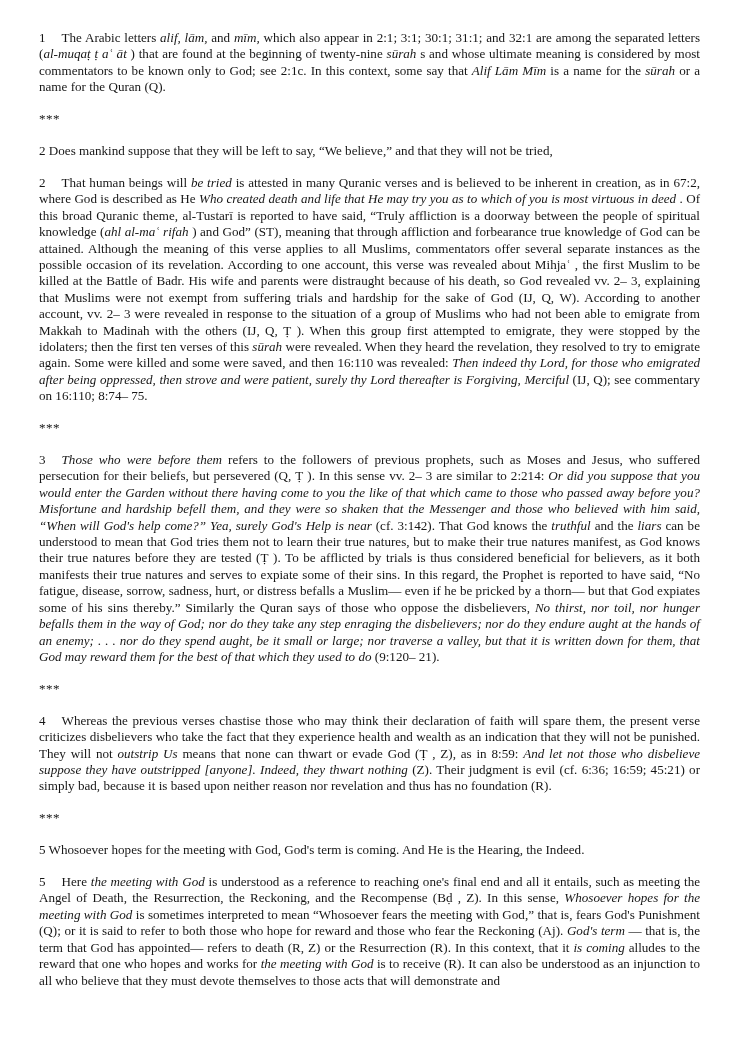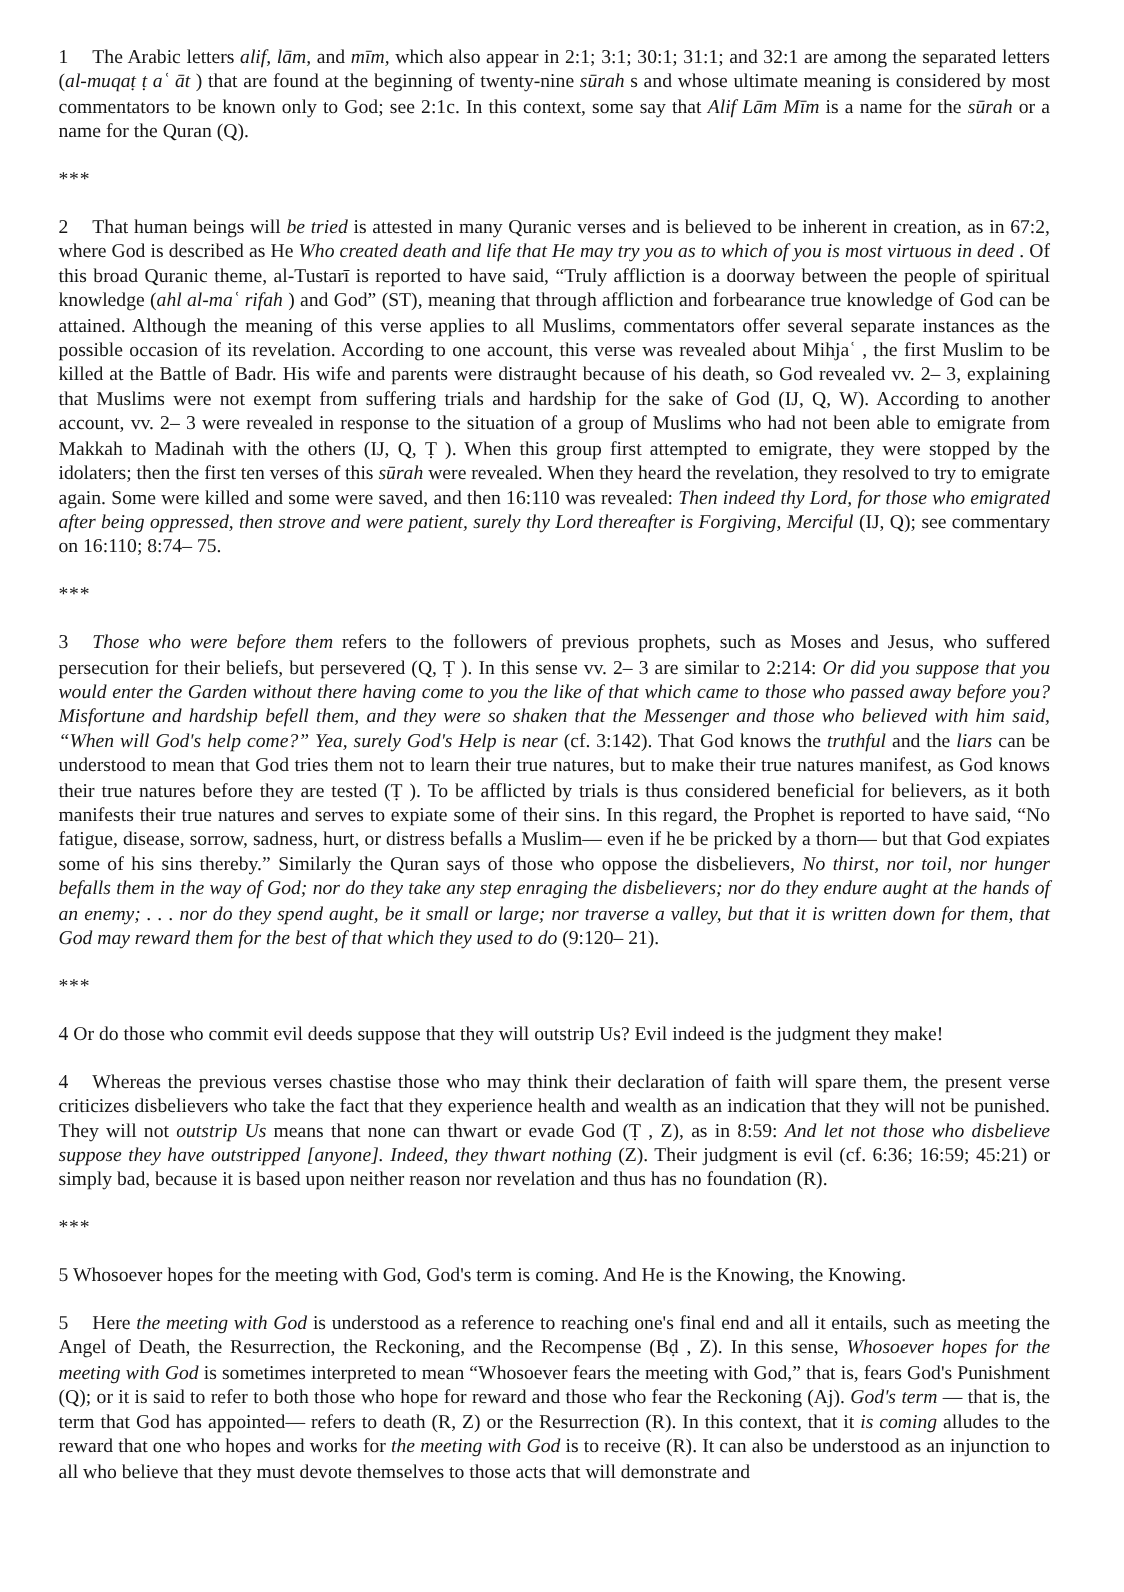--- a/index.html
+++ b/index.html
@@ -54,24 +54,24 @@
     font-style: italic;
   }
 </style>
 </head>
 <body>
 
 <div class="page">
   <div id="content">
       <p class="block commentary"><span class="num">1</span><span class="gap"></span><span class="body">The Arabic letters <i>alif, lām,</i> and <i>mīm,</i> which also appear in 2:1; 3:1; 30:1; 31:1; and 32:1 are among the separated letters (<i>al-muqaṭ ṭ aʿ āt</i> ) that are found at the beginning of twenty-nine <i>sūrah</i> s and whose ultimate meaning is considered by most commentators to be known only to God; see 2:1c. In this context, some say that <i>Alif Lām Mīm</i> is a name for the <i>sūrah</i> or a name for the Quran (Q).</span></p>
       <p class="sep">***</p>
+      <p class="block verse"><span class="num">2</span> <span class="body">Does mankind suppose that they will be left to say, “We believe,” and that they will not be tried,</span></p>
       <p class="block commentary"><span class="num">2</span><span class="gap"></span><span class="body">That human beings will <i>be tried</i> is attested in many Quranic verses and is believed to be inherent in creation, as in 67:2, where God is described as He <i>Who created death and life that He may try you as to which of you is most virtuous in deed</i> . Of this broad Quranic theme, al-Tustarī is reported to have said, “Truly affliction is a doorway between the people of spiritual knowledge (<i>ahl al-maʿ rifah</i> ) and God” (ST), meaning that through affliction and forbearance true knowledge of God can be attained. Although the meaning of this verse applies to all Muslims, commentators offer several separate instances as the possible occasion of its revelation. According to one account, this verse was revealed about Mihjaʿ , the first Muslim to be killed at the Battle of Badr. His wife and parents were distraught because of his death, so God revealed vv. 2– 3, explaining that Muslims were not exempt from suffering trials and hardship for the sake of God (IJ, Q, W). According to another account, vv. 2– 3 were revealed in response to the situation of a group of Muslims who had not been able to emigrate from Makkah to Madinah with the others (IJ, Q, Ṭ ). When this group first attempted to emigrate, they were stopped by the idolaters; then the first ten verses of this <i>sūrah</i> were revealed. When they heard the revelation, they resolved to try to emigrate again. Some were killed and some were saved, and then 16:110 was revealed: <i>Then indeed thy Lord, for those who emigrated after being oppressed, then strove and were patient, surely thy Lord thereafter is Forgiving, Merciful</i> (IJ, Q); see commentary on 16:110; 8:74– 75.</span></p>
       <p class="sep">***</p>
       <p class="block commentary"><span class="num">3</span><span class="gap"></span><span class="body"><i>Those who were before them</i> refers to the followers of previous prophets, such as Moses and Jesus, who suffered persecution for their beliefs, but persevered (Q, Ṭ ). In this sense vv. 2– 3 are similar to 2:214: <i>Or did you suppose that you would enter the Garden without there having come to you the like of that which came to those who passed away before you? Misfortune and hardship befell them, and they were so shaken that the Messenger and those who believed with him said, “When will God's help come?” Yea, surely God's Help is near</i> (cf. 3:142). That God knows the <i>truthful</i> and the <i>liars</i> can be understood to mean that God tries them not to learn their true natures, but to make their true natures manifest, as God knows their true natures before they are tested (Ṭ ). To be afflicted by trials is thus considered beneficial for believers, as it both manifests their true natures and serves to expiate some of their sins. In this regard, the Prophet is reported to have said, “No fatigue, disease, sorrow, sadness, hurt, or distress befalls a Muslim— even if he be pricked by a thorn— but that God expiates some of his sins thereby.” Similarly the Quran says of those who oppose the disbelievers, <i>No thirst, nor toil, nor hunger befalls them in the way of God; nor do they take any step enraging the disbelievers; nor do they endure aught at the hands of an enemy; . . . nor do they spend aught, be it small or large; nor traverse a valley, but that it is written down for them, that God may reward them for the best of that which they used to do</i> (9:120– 21).</span></p>
       <p class="sep">***</p>
-      <p class="block verse"><span class="num">4</span> <span class="body">Or do those who commit evil deeds suppose that they will outstrip Us? Evil indeed is the judgment they make!</span></p>
       <p class="block commentary"><span class="num">4</span><span class="gap"></span><span class="body">Whereas the previous verses chastise those who may think their declaration of faith will spare them, the present verse criticizes disbelievers who take the fact that they experience health and wealth as an indication that they will not be punished. They will not <i>outstrip Us</i> means that none can thwart or evade God (Ṭ , Z), as in 8:59: <i>And let not those who disbelieve suppose they have outstripped [anyone]. Indeed, they thwart nothing</i> (Z). Their judgment is evil (cf. 6:36; 16:59; 45:21) or simply bad, because it is based upon neither reason nor revelation and thus has no foundation (R).</span></p>
       <p class="sep">***</p>
-      <p class="block verse"><span class="num">5</span> <span class="body">Whosoever hopes for the meeting with God, God's term is coming. And He is the Knowing, the Knowing.</span></p>
+      <p class="block verse"><span class="num">5</span> <span class="body">Whosoever hopes for the meeting with God, God's term is coming. And He is the Hearing, the Indeed.</span></p>
       <p class="block commentary"><span class="num">5</span><span class="gap"></span><span class="body">Here <i>the meeting with God</i> is understood as a reference to reaching one's final end and all it entails, such as meeting the Angel of Death, the Resurrection, the Reckoning, and the Recompense (Bḍ , Z). In this sense, <i>Whosoever hopes for the meeting with God</i> is sometimes interpreted to mean “Whosoever fears the meeting with God,” that is, fears God's Punishment (Q); or it is said to refer to both those who hope for reward and those who fear the Reckoning (Aj). <i>God's term</i> — that is, the term that God has appointed— refers to death (R, Z) or the Resurrection (R). In this context, that it <i>is coming</i> alludes to the reward that one who hopes and works for <i>the meeting with God</i> is to receive (R). It can also be understood as an injunction to all who believe that they must devote themselves to those acts that will demonstrate and</span></p>
     </div>
 
 </div>
 
 </body></html>

